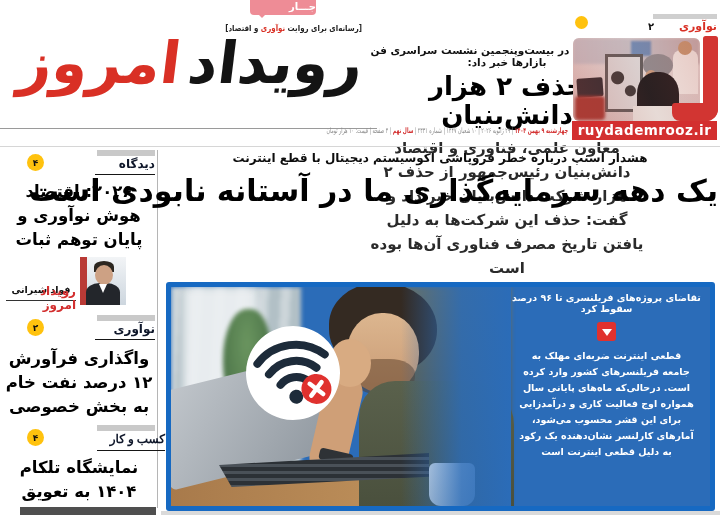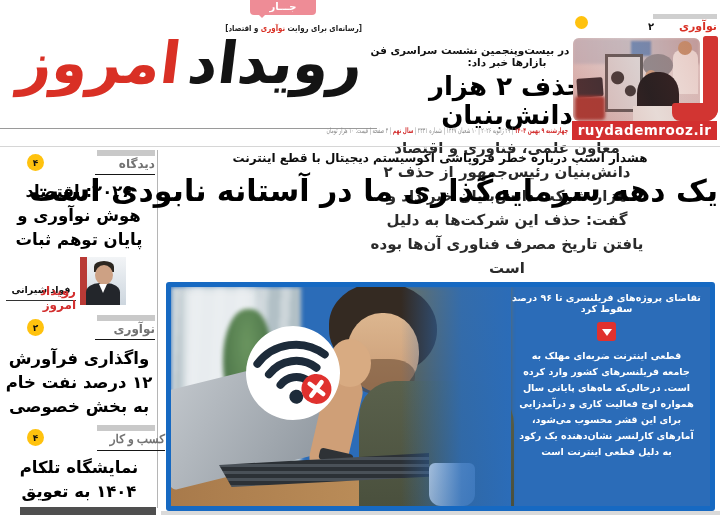--- a/index.html
+++ b/index.html
@@ -9,21 +9,21 @@
 
   
   .masthead { left:0; top:2px; width:382px; height:122px; display:flex; align-items:center; justify-content:center;
               font-weight:bold; font-size:58px; letter-spacing:-2px; transform:skewX(-7deg); white-space:nowrap; }
   .masthead .t-black { color:#141414; }
   .masthead .t-red { color:#d93025; margin-right:8px; }
   .tagline { top:24px; left:236px; width:134px; font-size:8px; font-weight:bold; color:#222;
              white-space:nowrap; text-align:center; transform:scaleX(.88); transform-origin:center; }
   .tagline .acc { color:#d93025; }
   .promo { left:250px; top:0; width:66px; height:15px; background:#ee8c96; color:#fff; font-size:10px;
-           font-weight:bold; text-align:center; line-height:13px; border-radius:0 0 4px 4px; }
+           font-weight:bold; line-height:13px; border-radius:0 0 4px 4px; }
   .promo::after { content:""; position:absolute; left:8px; top:14px; border:4px solid transparent; border-top-color:#ee8c96; }
   .masthead-rule { left:0; top:128px; width:377px; height:1px; background:#9a9a9a; }
   .full-rule { left:0; top:146px; width:720px; height:1px; background:#d6d6d6; }
 
   
   .corner-bar { left:653px; top:14px; width:64px; height:5px; background:#cfcfcf; }
   .corner-head { left:648px; top:20px; width:69px; display:flex; justify-content:space-between; align-items:center; }
   .corner-head .sec { color:#d93025; font-weight:bold; font-size:11px; }
   .corner-head .num { color:#111; font-size:10px; font-weight:bold; }
   .yellow-dot { left:575px; top:16px; width:13px; height:13px; border-radius:50%; background:#ffc20e; }
@@ -61,21 +61,21 @@
   
   .site-box { left:572px; top:121px; width:145px; height:19px; background:#d32f2f; color:#fff; font-weight:bold;
               font-size:13.5px; text-align:center; line-height:19px; direction:ltr; letter-spacing:.5px; }
   .dateline { left:380px; top:123px; width:188px; height:16px; font-size:7.5px; color:#8a8a8a; white-space:nowrap;
               line-height:16px; text-align:right; transform:scaleX(.62); transform-origin:right center; }
   .dateline .red { color:#d32f2f; font-weight:bold; }
 
   
   .v-rule { left:157px; top:150px; width:1px; height:358px; background:#b5b5b5; }
   .sb-graybar { width:58px; height:6px; background:#c9c9c9; }
-  .sb-head { color:#737373; font-weight:bold; font-size:12px; text-align:right; border-bottom:1.5px solid #161616; padding-bottom:3px; }
+  .sb-head { color:#0f172a; font-weight:bold; font-size:12px; text-align:right; border-bottom:1.5px solid #161616; padding-bottom:3px; }
   .badge { width:17px; height:17px; border-radius:50%; background:#ffc20e; color:#111; font-size:9px; font-weight:bold;
            display:flex; align-items:center; justify-content:center; }
   .sb-headline { font-size:16.5px; font-weight:900; color:#000; line-height:1.45; text-align:center; letter-spacing:-.3px; }
   .author-photo { left:80px; top:257px; width:46px; height:48px; overflow:hidden; background:linear-gradient(180deg,#f2f4f6,#cdd6de); }
   .author-photo .flag { position:absolute; left:0; top:0; width:7px; height:100%; background:#b93a36; }
   .author-photo .hair { position:absolute; left:14px; top:4px; width:20px; height:11px; background:#2c2620; border-radius:50% 50% 0 0; }
   .author-photo .face { position:absolute; left:15px; top:8px; width:18px; height:20px; background:#cda184; border-radius:50%; }
   .author-photo .suit { position:absolute; left:6px; top:26px; width:34px; height:24px; background:#23262b; border-radius:40% 40% 0 0; }
   .author-photo .shirt { position:absolute; left:19px; top:27px; width:8px; height:9px; background:#fff; clip-path:polygon(0 0,100% 0,50% 100%); }
   .author-name { left:6px; top:264px; width:70px; font-size:9.5px; font-weight:bold; text-align:center;

